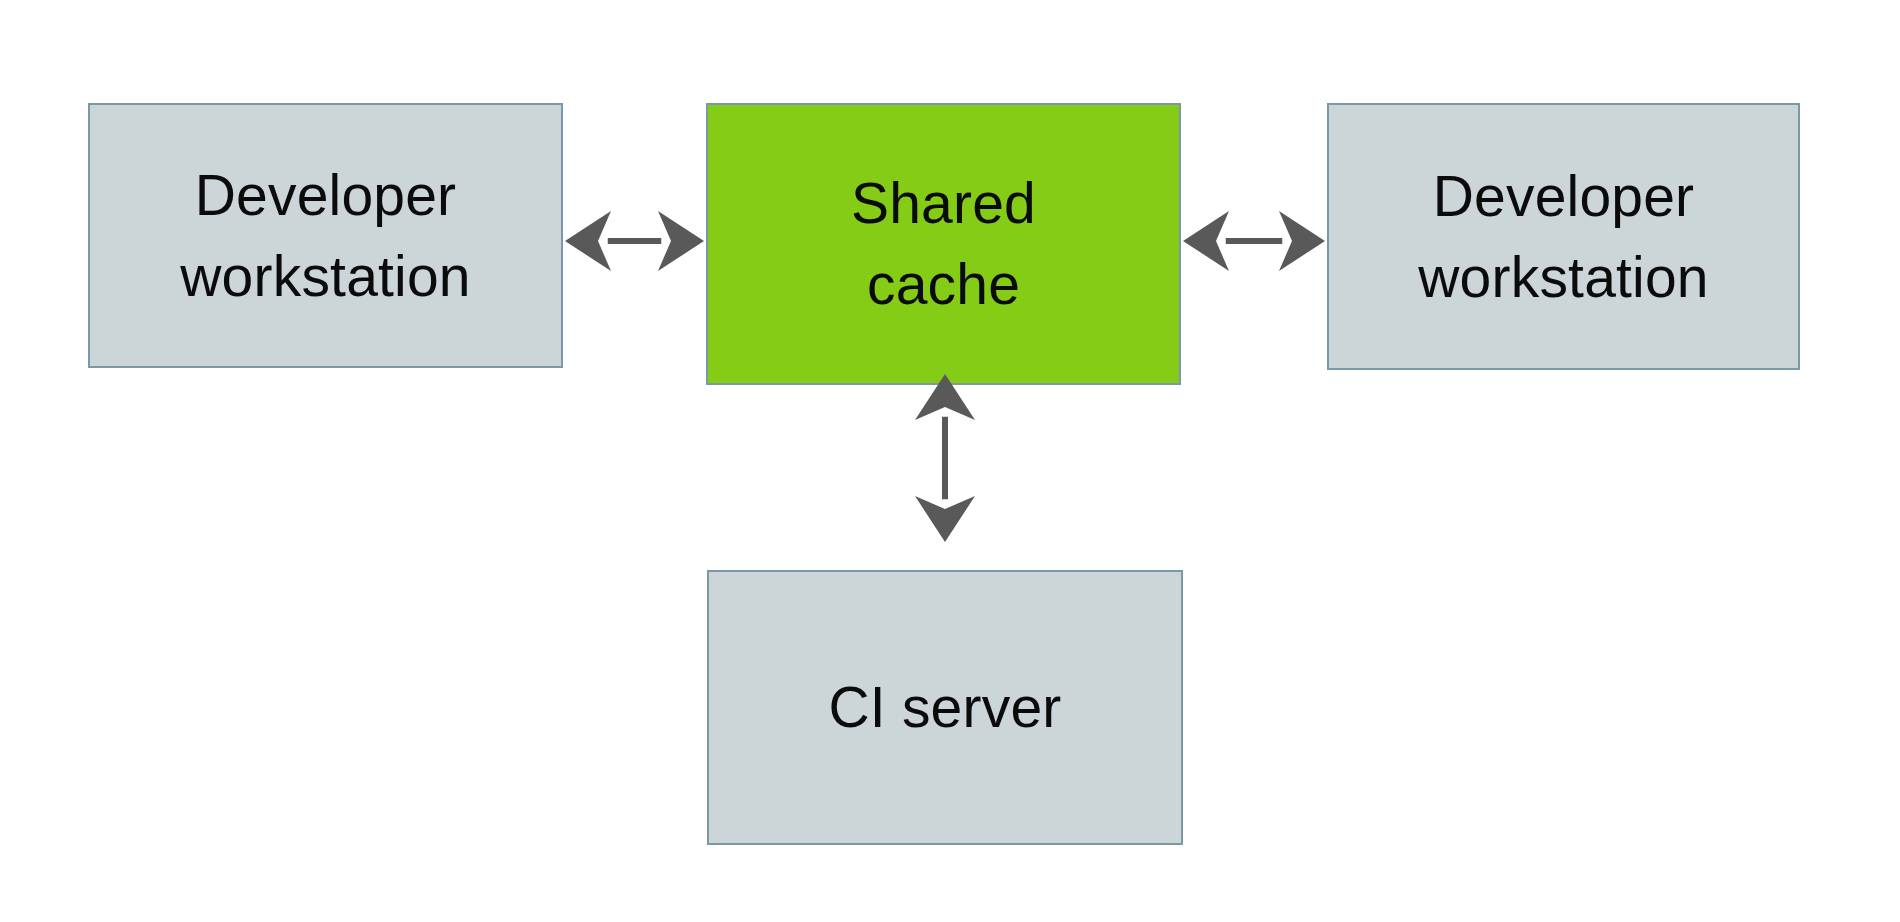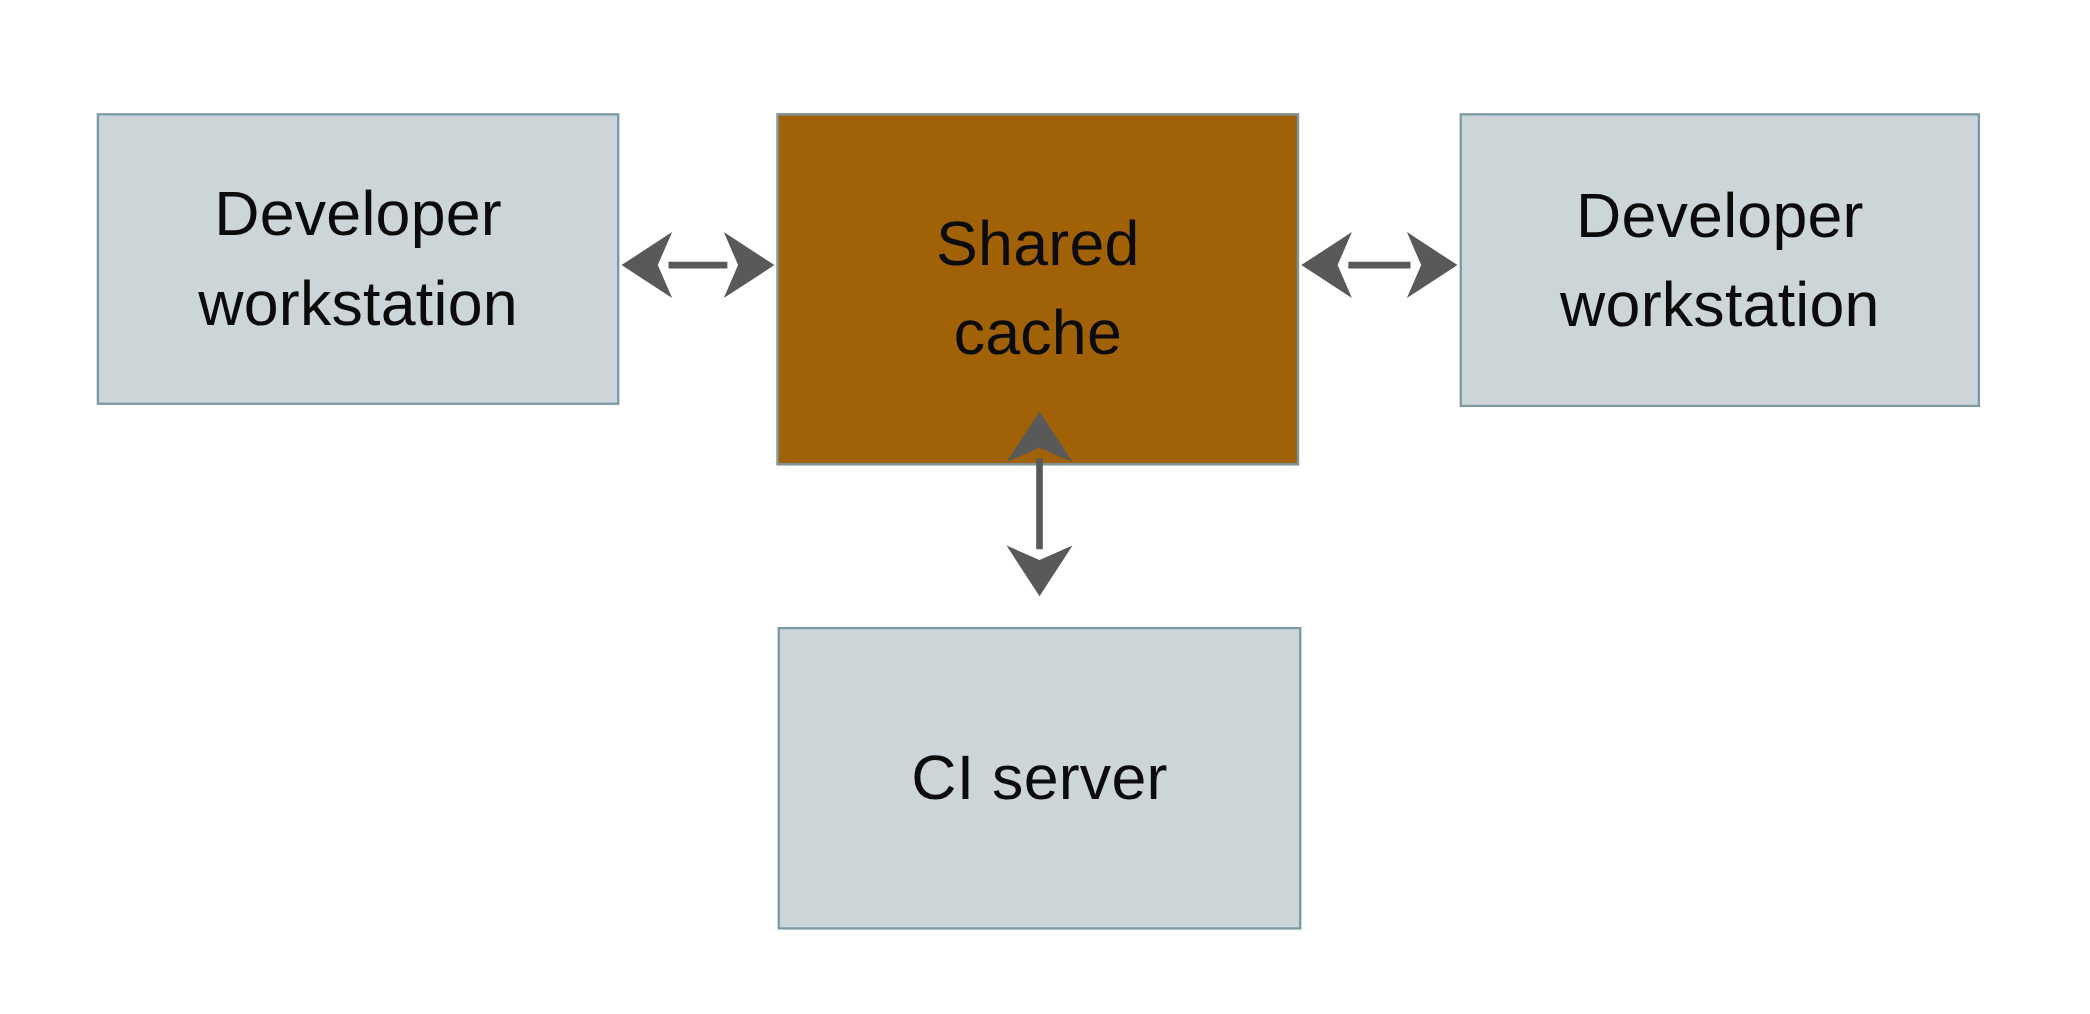--- a/index.html
+++ b/index.html
@@ -50,21 +50,21 @@
 </head>
 <body>
 
 <div id="canvas" style="width: 1900px; height: 922px; background: rgb(255, 255, 255);">
 
   <div class="node" id="node-0" style="left: 88px; top: 103px; width: 475px; height: 265px; background: rgb(204, 213, 216); border-color: rgb(122, 152, 168); border-width: 2px;">
     <span class="node-label" style="color: rgb(11, 11, 11); font-size: 57px;">Developer
 workstation</span>
   </div>
 
-  <div class="node" id="node-1" style="left: 706px; top: 103px; width: 475px; height: 320px; background: #a16207; border-color: rgb(122, 152, 168); border-width: 2px;">
+  <div class="node" id="node-1" style="left: 706px; top: 103px; width: 475px; height: 282px; background: #84cc16; border-color: rgb(122, 152, 168); border-width: 2px;">
     <span class="node-label" style="color: rgb(11, 11, 11); font-size: 57px;">Shared
 cache</span>
   </div>
 
   <div class="node" id="node-2" style="left: 1327px; top: 103px; width: 473px; height: 267px; background: rgb(204, 213, 216); border-color: rgb(122, 152, 168); border-width: 2px;">
     <span class="node-label" style="color: rgb(11, 11, 11); font-size: 57px;">Developer
 workstation</span>
   </div>
 
   <div class="node" id="node-3" style="left: 707px; top: 544px; width: 476px; height: 275px; background: rgb(204, 213, 216); border-color: rgb(122, 152, 168); border-width: 2px; margin-top: 26px;">

